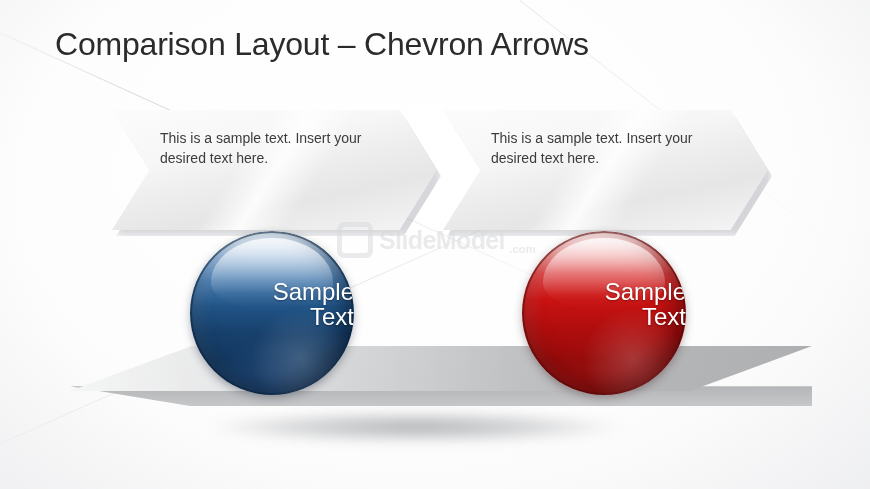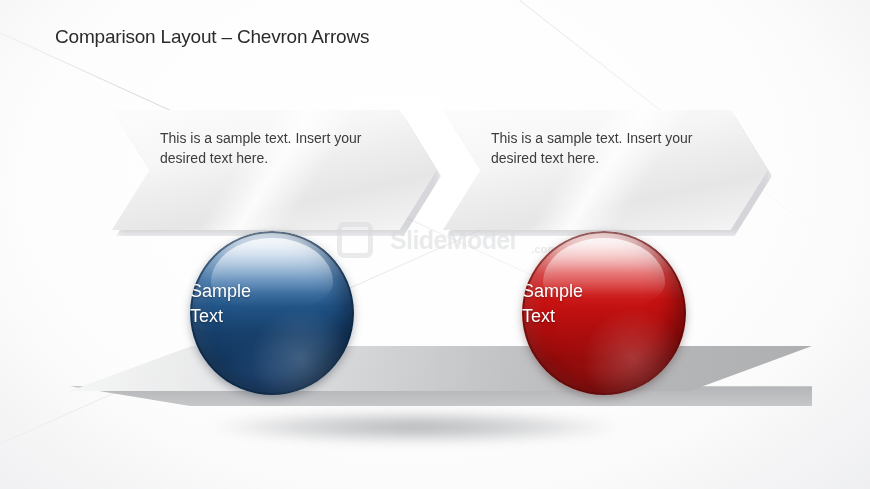--- a/index.html
+++ b/index.html
@@ -44,21 +44,21 @@
     position: absolute; inset: 0;
     background: radial-gradient(ellipse 760px 520px at 50% 42%, rgba(255,255,255,0) 55%, rgba(205,208,214,0.30) 100%);
     pointer-events: none;
   }
 
   
   .title {
     position: absolute;
     left: 55px;
     top: 26px;
-    font-size: 19px;
+    font-size: 32px;
     letter-spacing: -0.2px;
     color: #2b2b2b;
     font-weight: 400;
     white-space: nowrap;
   }
 
   
   .chevron {
     position: absolute;
     top: 110px;
@@ -218,36 +218,36 @@
     position: absolute;
     inset: 0;
     border-radius: 50%;
     background: radial-gradient(circle at 68% 78%, rgba(255,255,255,0.18) 0%, rgba(255,255,255,0.0) 30%);
     pointer-events: none;
   }
   .sphere-label {
     position: absolute;
     left: 0; right: 0;
     top: 48px;
-    text-align: left;
+    text-align: right;
     color: #ffffff;
-    font-size: 18px;
+    font-size: 24px;
     line-height: 25px;
     text-shadow: 0 1px 2px rgba(0,0,0,0.35);
     pointer-events: none;
   }
 
   
   .watermark {
     position: absolute;
     left: 337px;
     top: 222px;
     display: flex;
     align-items: center;
-    gap: 17px;
+    gap: 6px;
     pointer-events: none;
     opacity: 0.55;
   }
   .wm-logo {
     width: 26px; height: 26px;
     border: 5px solid #d9dadc;
     border-radius: 7px;
   }
   .wm-text {
     font-size: 25px;

